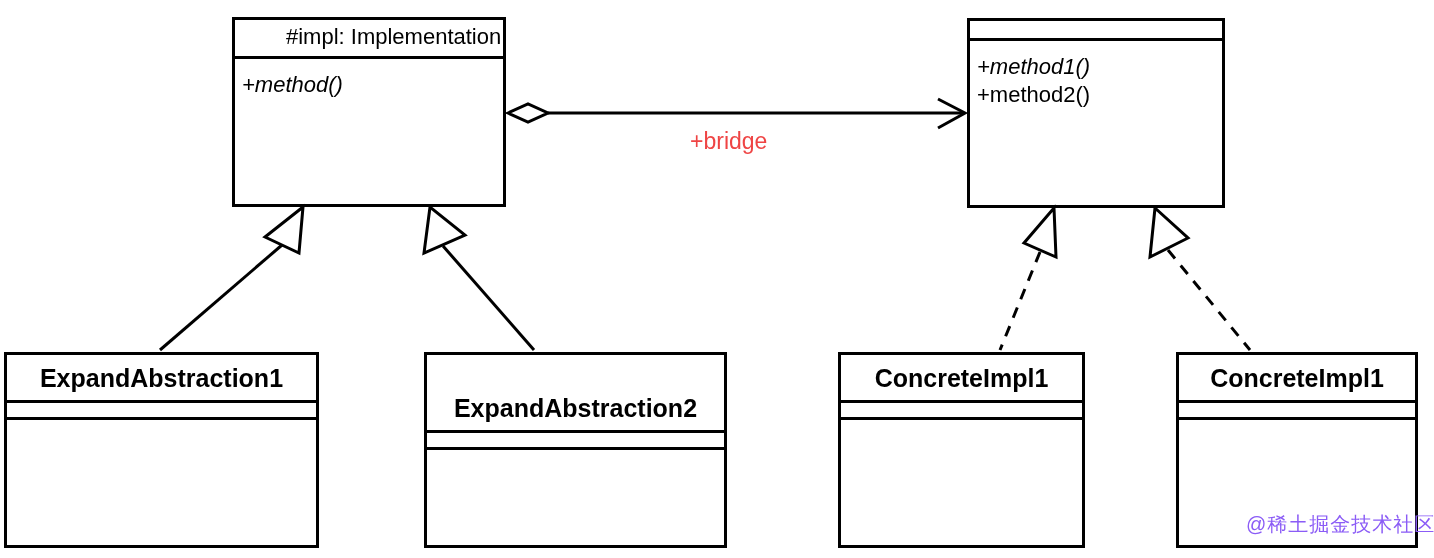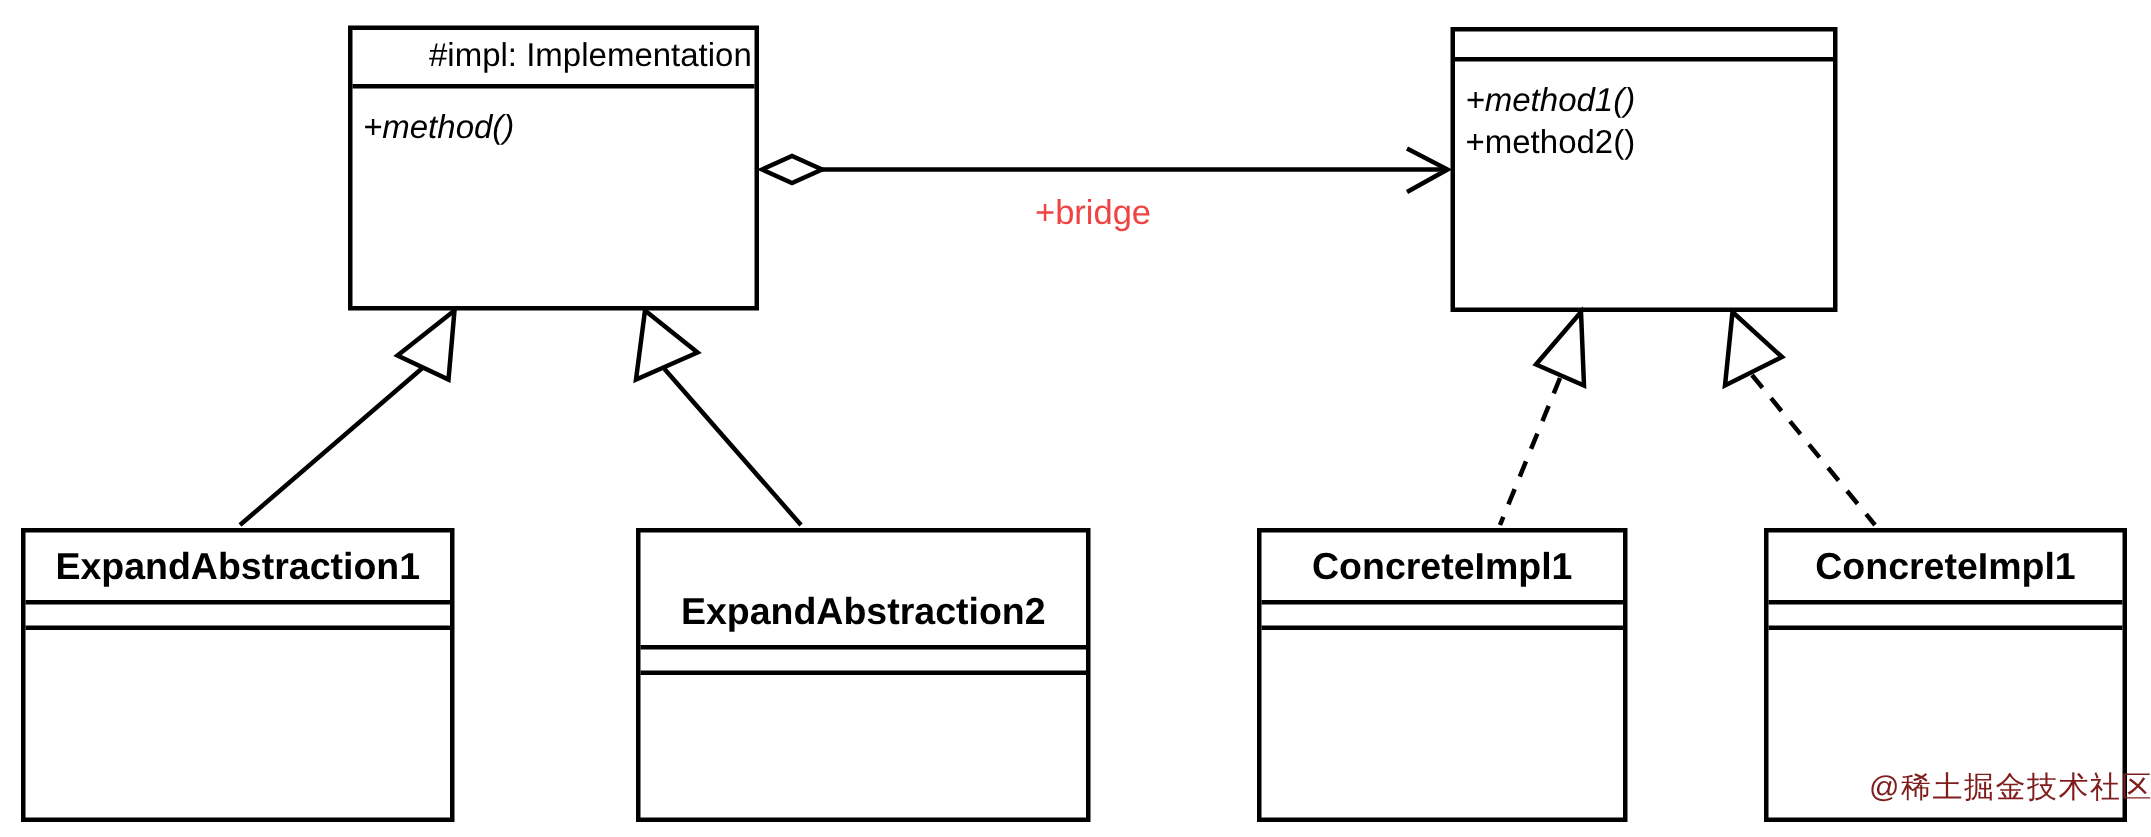--- a/index.html
+++ b/index.html
@@ -84,21 +84,21 @@
   }
   .edge-label {
     position: absolute;
     font-size: 23px;
     color: #ef4444;
     white-space: nowrap;
   }
   .watermark {
     position: absolute;
     font-size: 20px;
-    color: #7f1d1d;
+    color: #8b5cf6;
     white-space: nowrap;
     letter-spacing: 1px;
   }
 </style>
 </head>
 <body>
 
 <div id="canvas">
 
   <div class="uml-box" style="left:232px; top:17px; width:274px; height:190px;">
@@ -111,21 +111,21 @@
   </div>
 
   <div class="uml-box" style="left:967px; top:18px; width:258px; height:190px;">
     <div class="compartment divided attr-comp" style="height:20px;"></div>
     <div class="compartment members-comp" style="flex:1;border-radius:22px;">
       <div class="member italic">+method1()</div>
       <div class="member">+method2()</div>
     </div>
   </div>
 
-  <div class="uml-box" style="left:14px; top:352px; width:289px; height:196px;">
+  <div class="uml-box" style="left:4px; top:352px; width:315px; height:196px;">
     <div class="compartment divided title-comp" style="height:48px;">
       <div class="cls-name bold">ExpandAbstraction1</div>
     </div>
     <div class="compartment divided attr-comp" style="height:17px;"></div>
     <div class="compartment members-comp" style="flex:1;"></div>
   </div>
 
   <div class="uml-box" style="left:424px; top:352px; width:303px; height:196px;">
     <div class="compartment divided title-comp" style="height:48px;margin-top:30px;">
       <div class="cls-name bold">ExpandAbstraction2</div>

